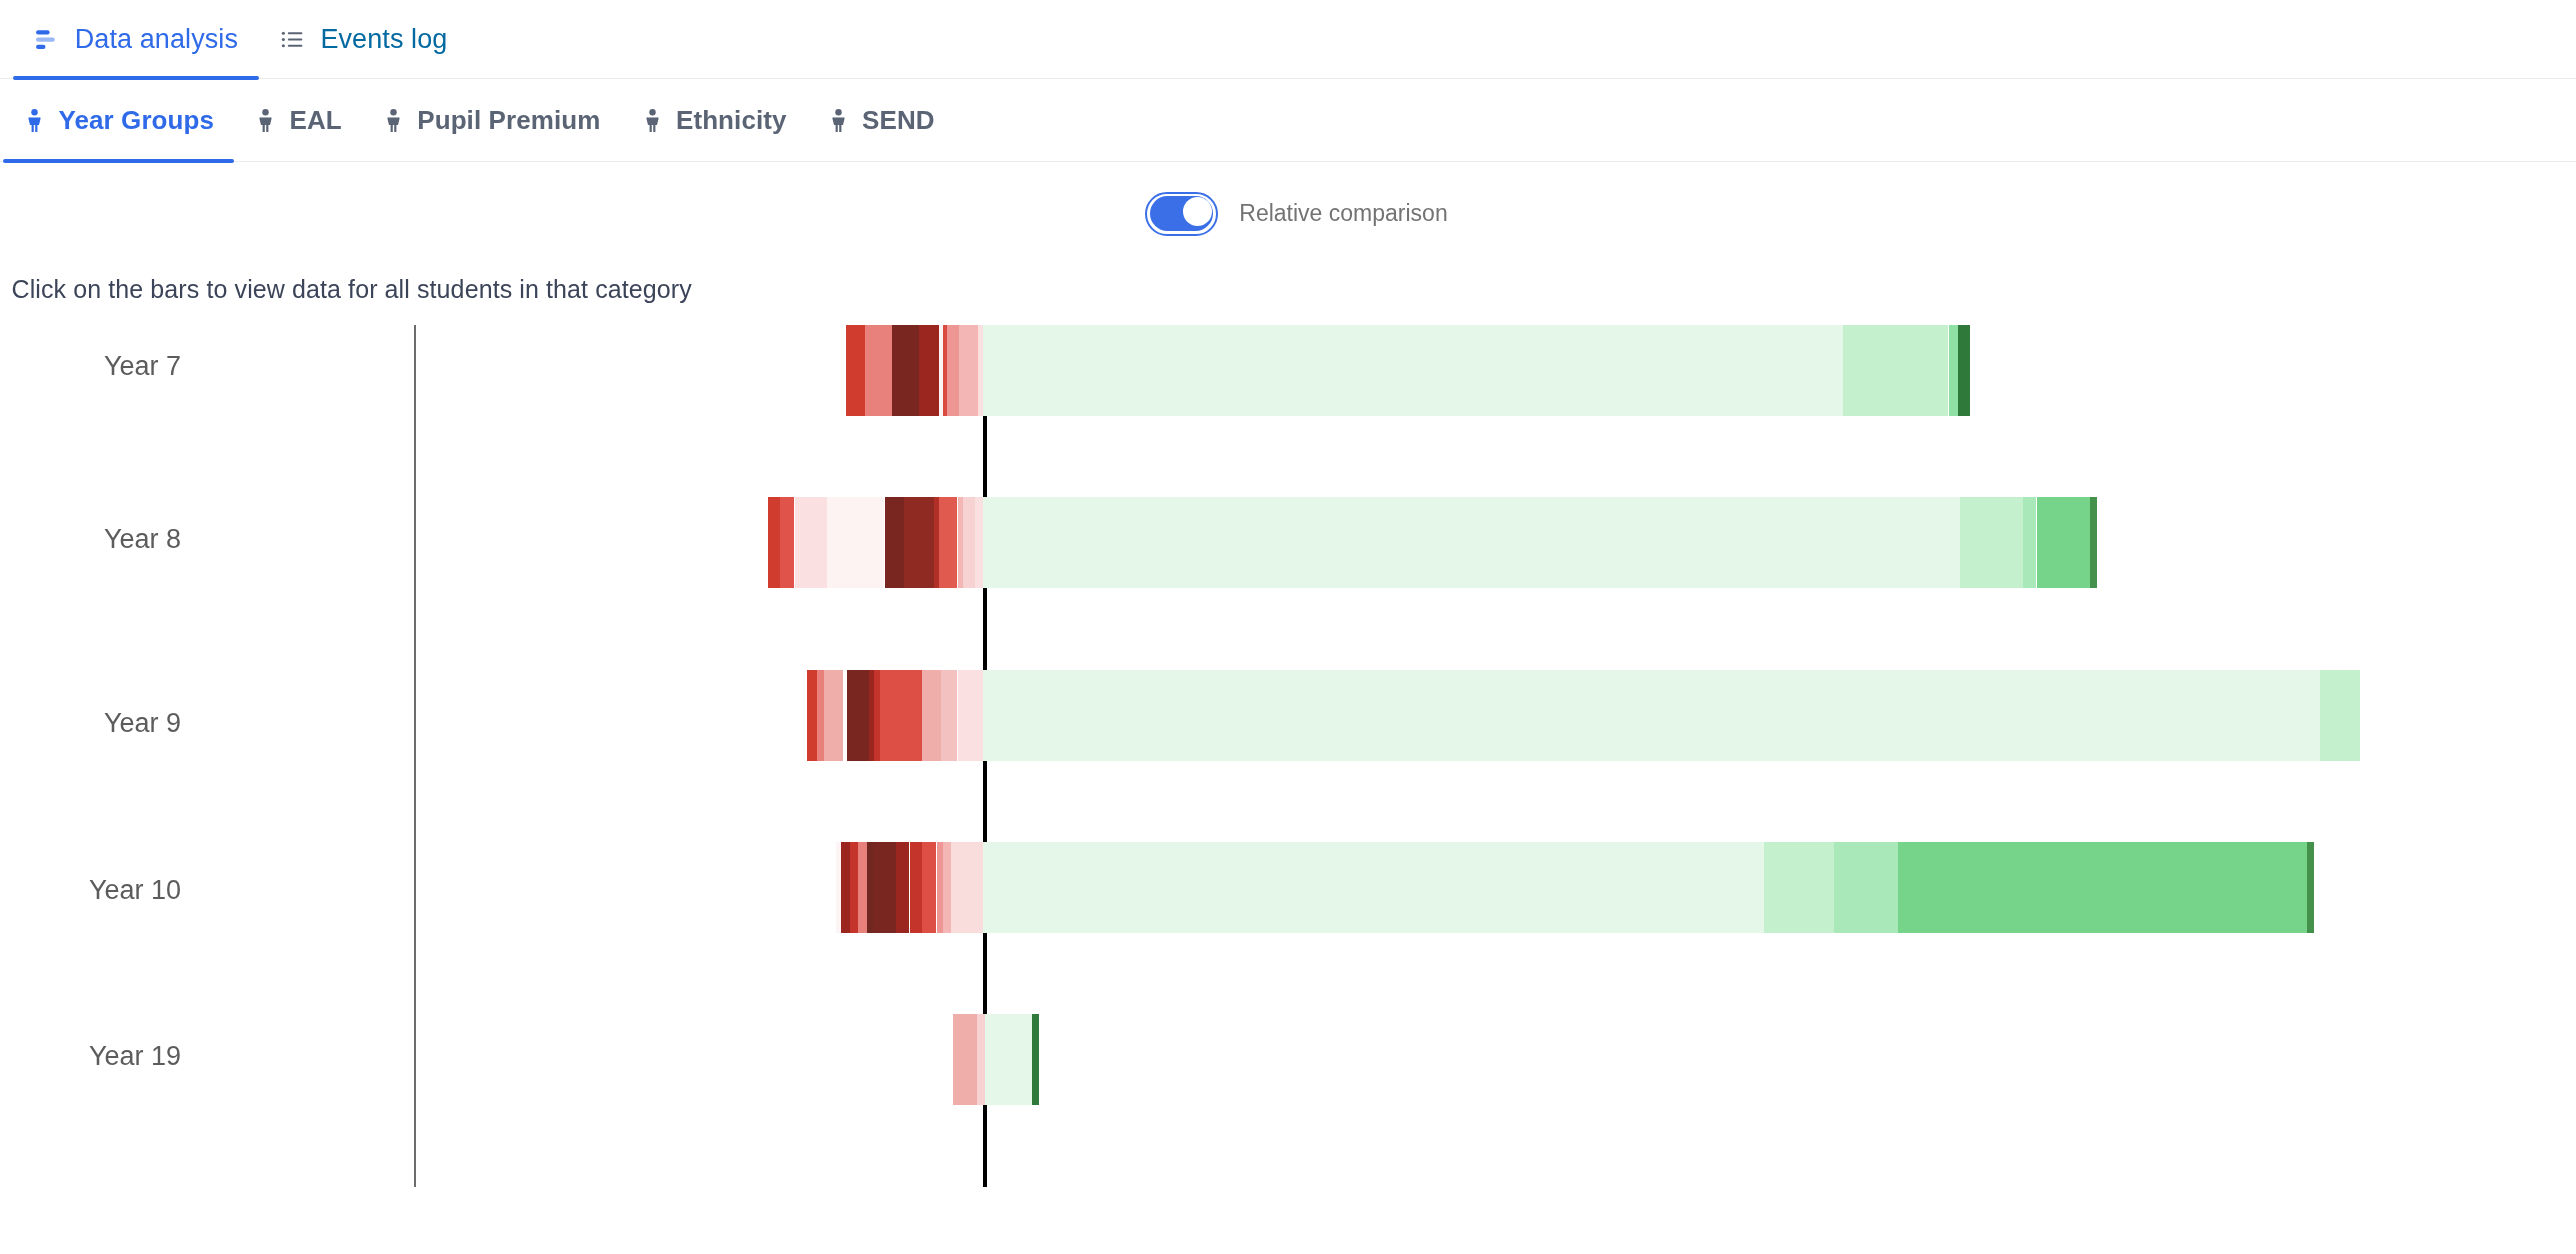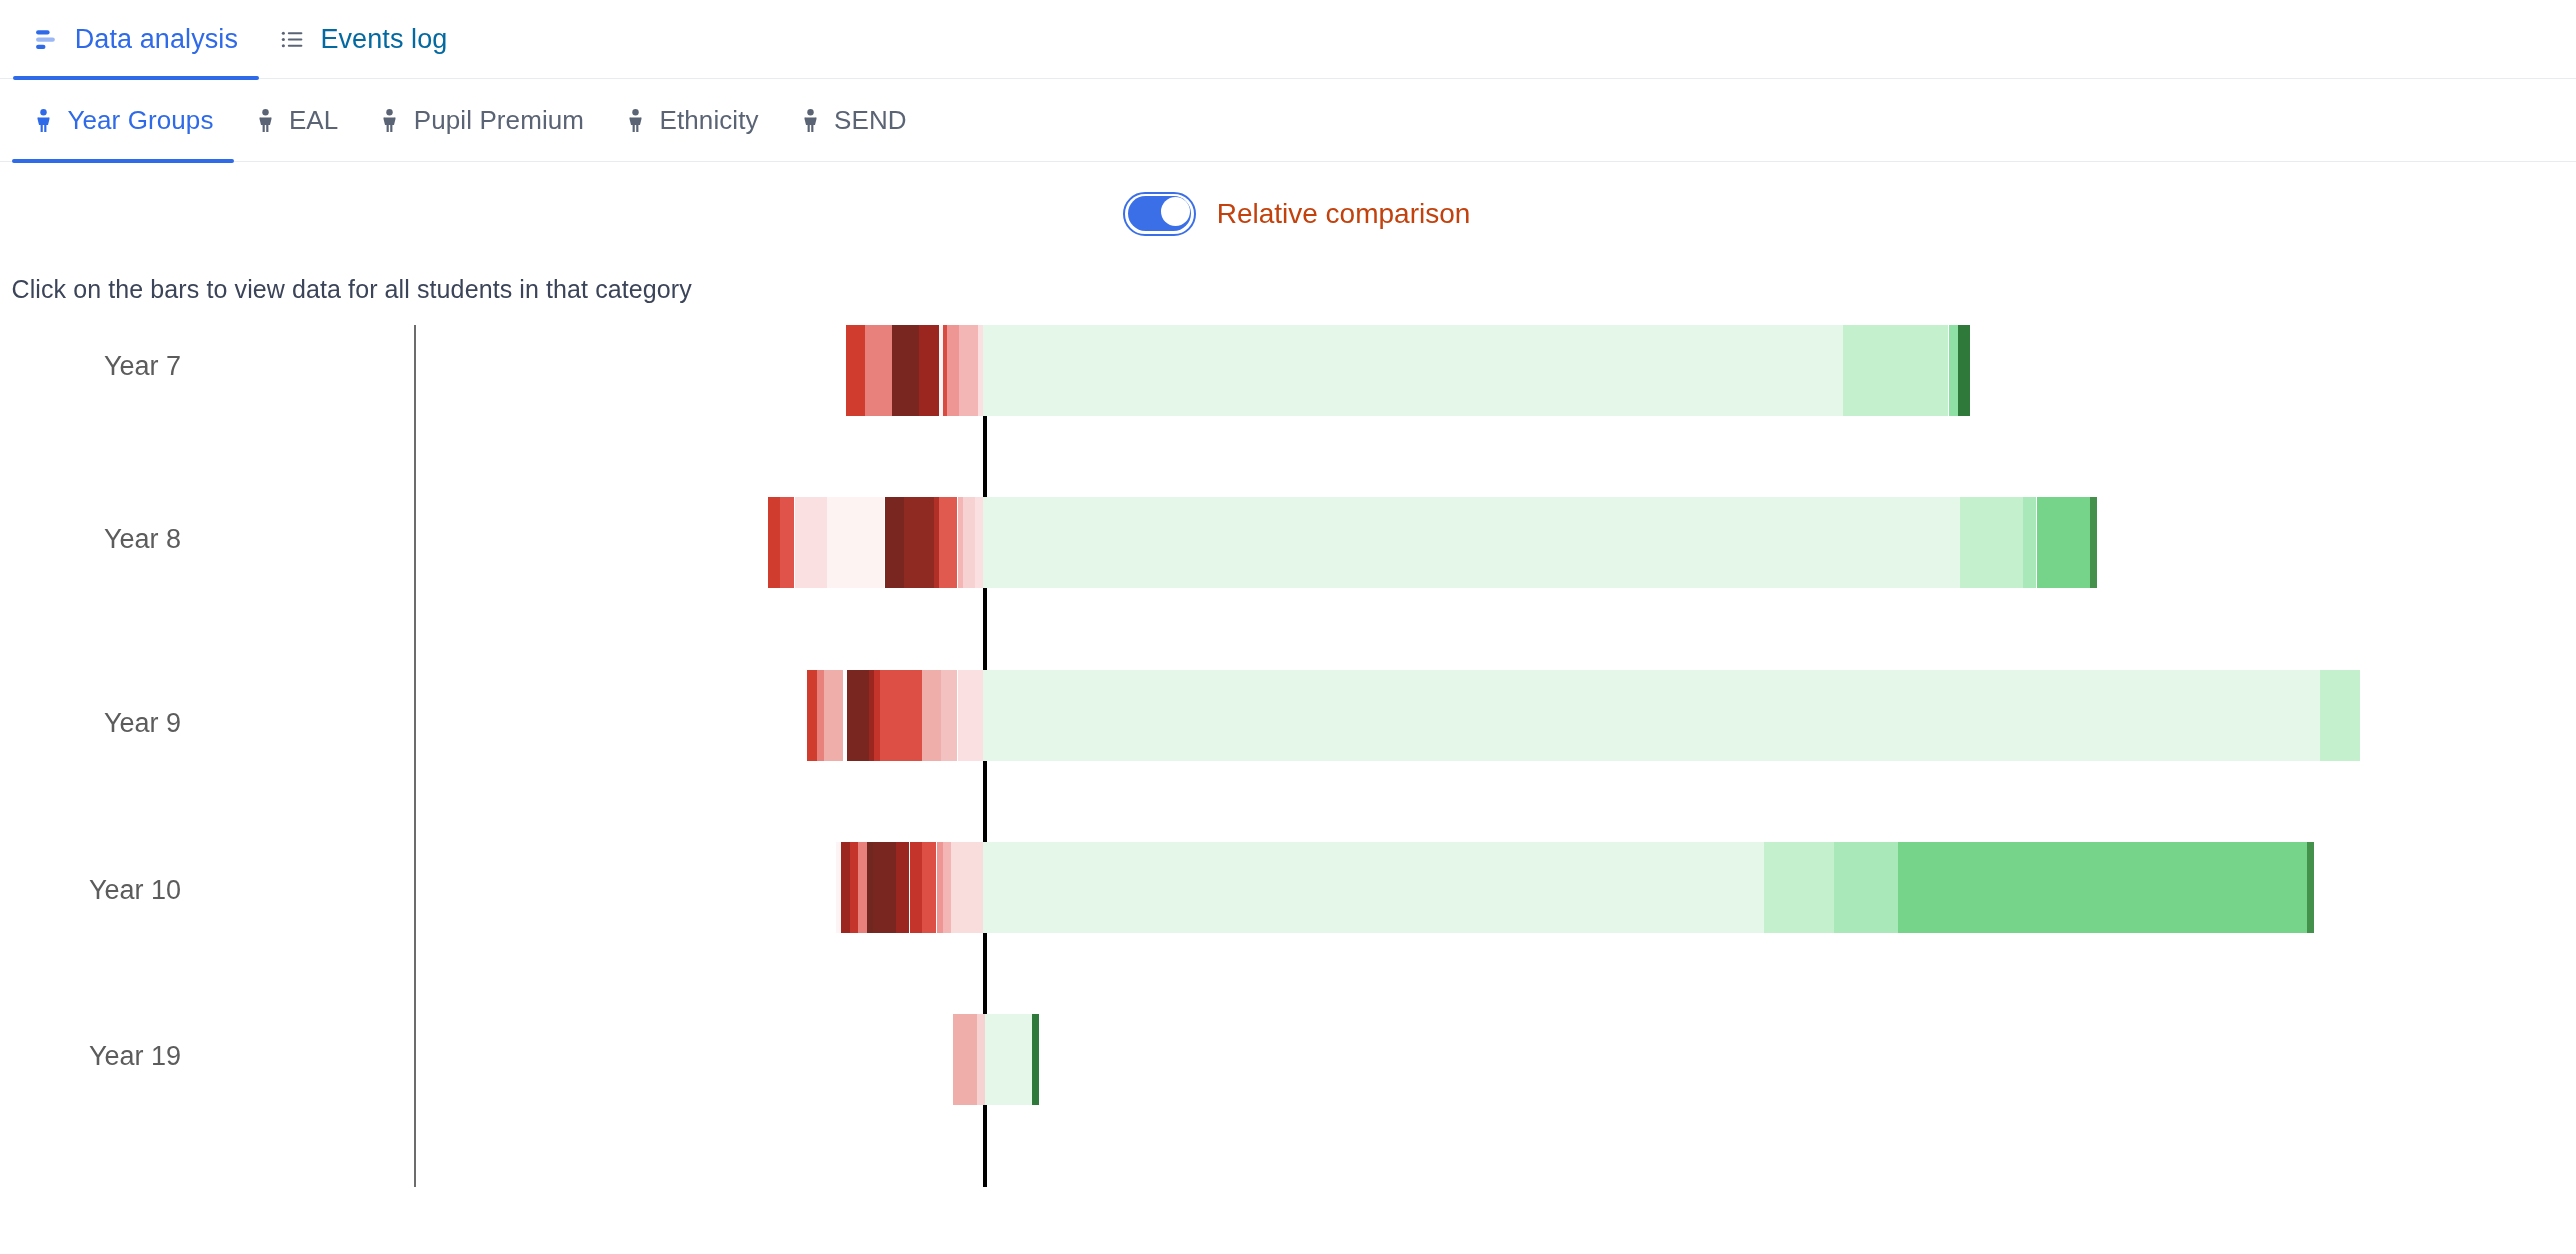--- a/index.html
+++ b/index.html
@@ -45,21 +45,22 @@
   }
   .icon-svg { display:block; }
 
   
   .subbar {
     position: relative;
     height: 83px;
     border-bottom: 1.9px solid #e9ecef;
     display: flex;
     align-items: center;
-    padding-left: 12px;
+    padding-left: 3px;
+    font-weight: bold;
   }
   .subtab {
     display: flex;
     align-items: center;
     gap: 12.4px;
     height: 83px;
     padding: 0 20px;
     cursor: pointer;
     position: relative;
   }
@@ -104,22 +105,22 @@
     border-radius: 19px;
   }
   .switch-knob {
     position: absolute;
     top: 1px; right: 1px;
     width: 29px; height: 29px;
     background: #fff;
     border-radius: 50%;
   }
   .toggle-label {
-    font-size: 28px;
-    color: #c2410c;
+    font-size: 23px;
+    color: #737373;
   }
 
   
   .hint {
     font-size: 25px;
     color: #3b4458;
     padding: 9.6px 0 0 11.5px;
     letter-spacing: 0.1px;
   }
 

